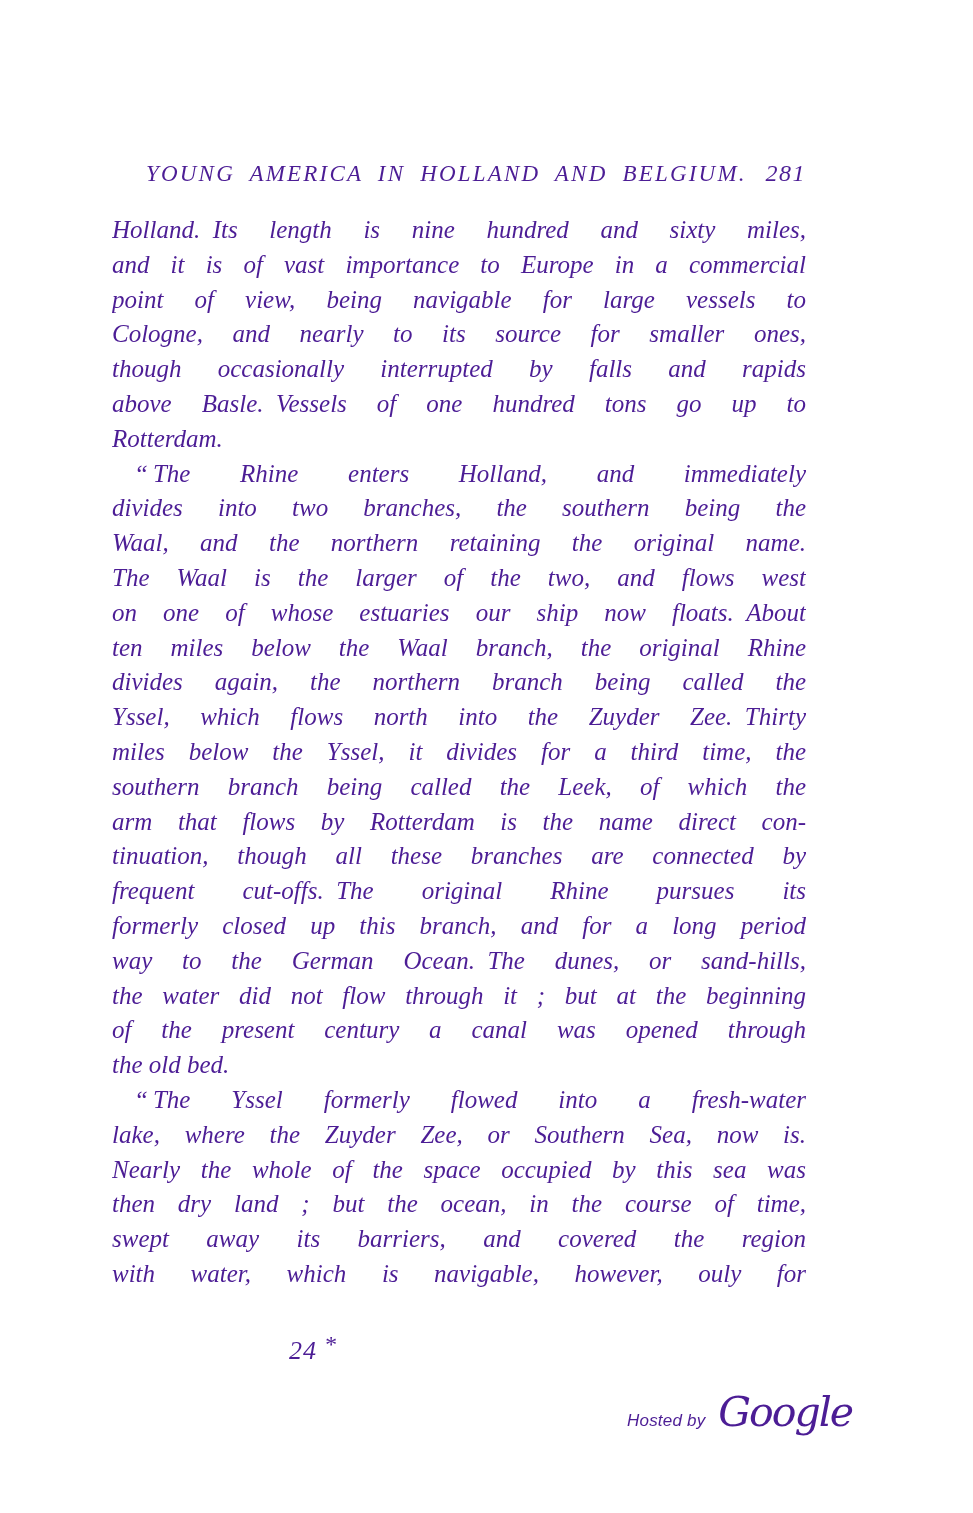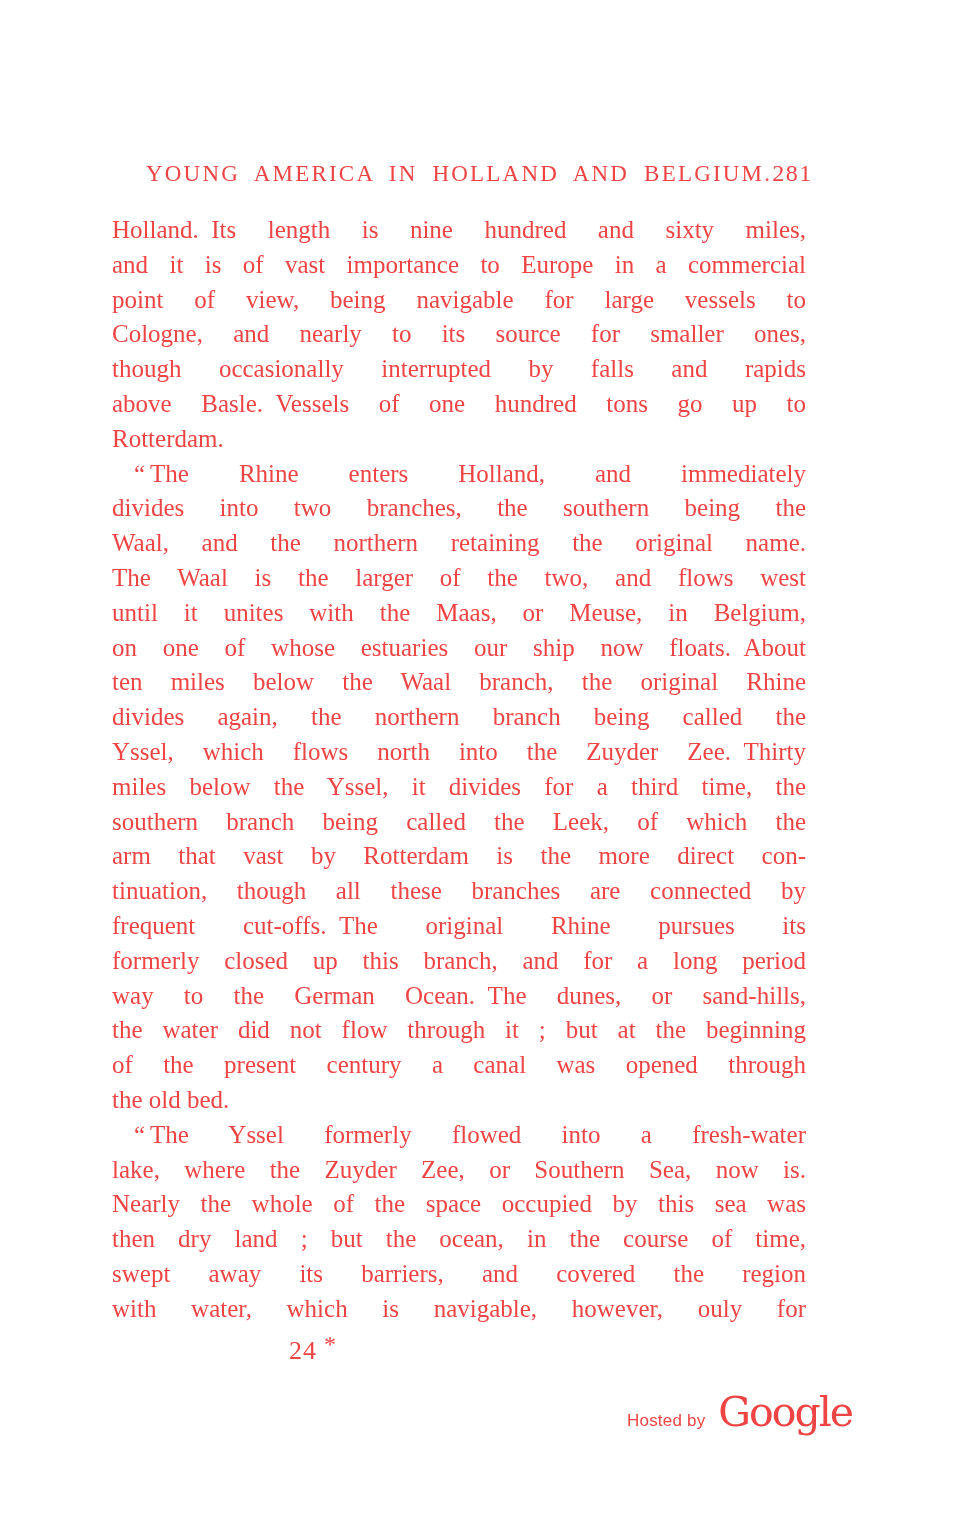--- a/index.html
+++ b/index.html
@@ -7,21 +7,22 @@
     padding: 0;
     background: #ffffff;
   }
   .page {
     position: relative;
     width: 877px;
     height: 1513px;
     background: #ffffff;
     overflow: hidden;
     font-family: "Liberation Serif", "DejaVu Serif", serif;
-    color: #ef4444;
+    color: #4c1d95;
+    font-style: italic;
   }
   
   .running-head {
     position: absolute;
     left: 112px;
     top: 160px;
     width: 694px;
     display: flex;
     justify-content: space-between;
     align-items: baseline;
@@ -117,28 +118,27 @@
         <div class="line">Cologne, and nearly to its source for smaller ones,</div>
         <div class="line">though occasionally interrupted by falls and rapids</div>
         <div class="line">above Basle. Vessels of one hundred tons go up to</div>
         <div class="line para-end">Rotterdam.</div>
       </div>
       <div class="para indented">
         <div class="line">“ The Rhine enters Holland, and immediately</div>
         <div class="line">divides into two branches, the southern being the</div>
         <div class="line">Waal, and the northern retaining the original name.</div>
         <div class="line">The Waal is the larger of the two, and flows west</div>
-        <div class="line">until it unites with the Maas, or Meuse, in Belgium,</div>
         <div class="line">on one of whose estuaries our ship now floats. About</div>
         <div class="line">ten miles below the Waal branch, the original Rhine</div>
         <div class="line">divides again, the northern branch being called the</div>
         <div class="line">Yssel, which flows north into the Zuyder Zee. Thirty</div>
         <div class="line">miles below the Yssel, it divides for a third time, the</div>
         <div class="line">southern branch being called the Leek, of which the</div>
-        <div class="line">arm that vast by Rotterdam is the more direct con-</div>
+        <div class="line">arm that flows by Rotterdam is the name direct con-</div>
         <div class="line">tinuation, though all these branches are connected by</div>
         <div class="line">frequent cut-offs. The original Rhine pursues its</div>
         <div class="line">formerly closed up this branch, and for a long period</div>
         <div class="line">way to the German Ocean. The dunes, or sand-hills,</div>
         <div class="line">the water did not flow through it ; but at the beginning</div>
         <div class="line">of the present century a canal was opened through</div>
         <div class="line para-end">the old bed.</div>
       </div>
       <div class="para indented">
         <div class="line">“ The Yssel formerly flowed into a fresh-water</div>

